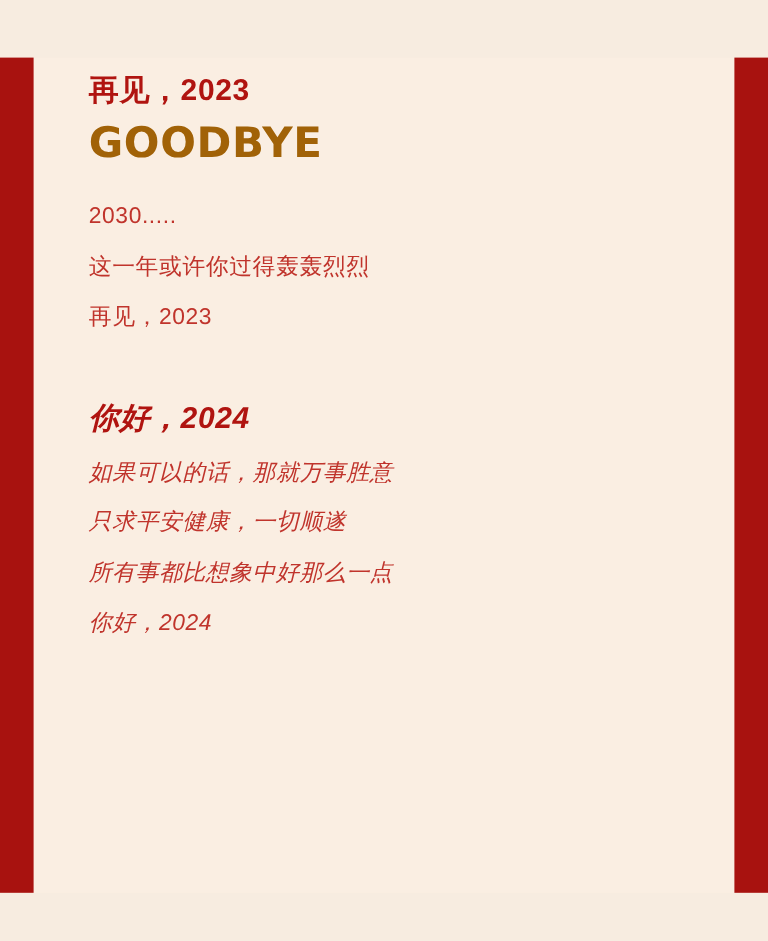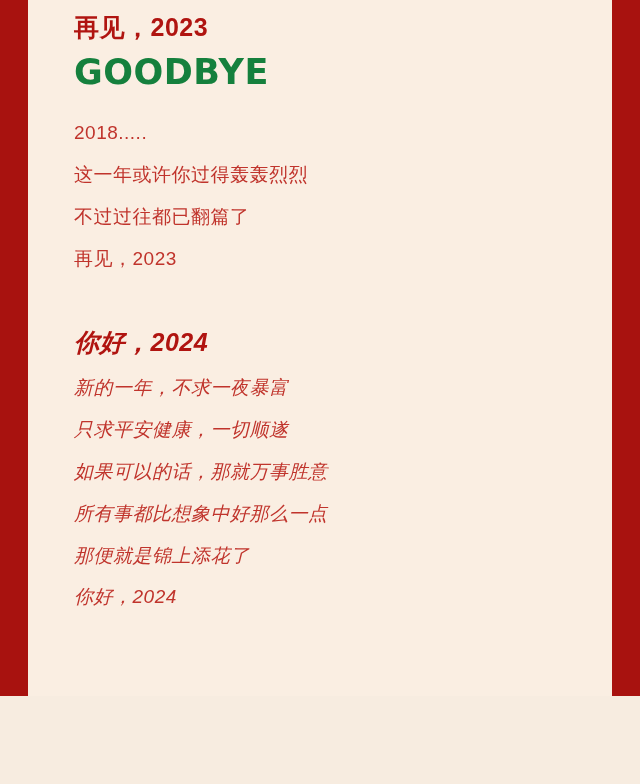--- a/index.html
+++ b/index.html
@@ -12,20 +12,21 @@
     background: #f7ece0;
     font-family: "Liberation Sans", sans-serif;
     overflow: hidden;
   }
   .page {
     position: relative;
     width: 640px;
     height: 696px;
     background: #faeee2;
     box-sizing: border-box;
+    margin-top: 48px;
   }
   
   .bar-left, .bar-right {
     position: absolute;
     top: 0;
     bottom: 0;
     width: 28px;
     background: #a8120f;
   }
   .bar-left { left: 0; }
@@ -53,21 +54,21 @@
     font-size: 25px;
     font-weight: bold;
     color: #b01410;
     letter-spacing: 0.5px;
     margin: 0 0 10px 0;
     line-height: 1.2;
   }
   .heading-en {
     font-size: 35px;
     font-weight: bold;
-    color: #15803d;
+    color: #a16207;
     letter-spacing: 0.5px;
     margin: 0 0 20px 0;
     line-height: 1.15;
     font-family: "DejaVu Sans", sans-serif;
   }
   .lines {
     margin: 0;
     padding: 0;
     list-style: none;
   }
@@ -86,33 +87,30 @@
 
   <div class="bar-left"></div>
   <div class="bar-right"></div>
 
   <div class="content">
 
     <div class="section first">
       <h1 class="heading-cn">再见，2023</h1>
       <h2 class="heading-en">GOODBYE</h2>
       <ul class="lines">
-        <li class="line">2018.....</li>
+        <li class="line">2030.....</li>
         <li class="line">这一年或许你过得轰轰烈烈</li>
-        <li class="line">不过过往都已翻篇了</li>
         <li class="line">再见，2023</li>
       </ul>
     </div>
 
     <div class="section second">
       <h1 class="heading-cn">你好，2024</h1>
       <ul class="lines">
-        <li class="line">新的一年，不求一夜暴富</li>
+        <li class="line">如果可以的话，那就万事胜意</li>
         <li class="line">只求平安健康，一切顺遂</li>
-        <li class="line">如果可以的话，那就万事胜意</li>
         <li class="line">所有事都比想象中好那么一点</li>
-        <li class="line">那便就是锦上添花了</li>
         <li class="line">你好，2024</li>
       </ul>
     </div>
 
   </div>
 </div>
 
 </body></html>

